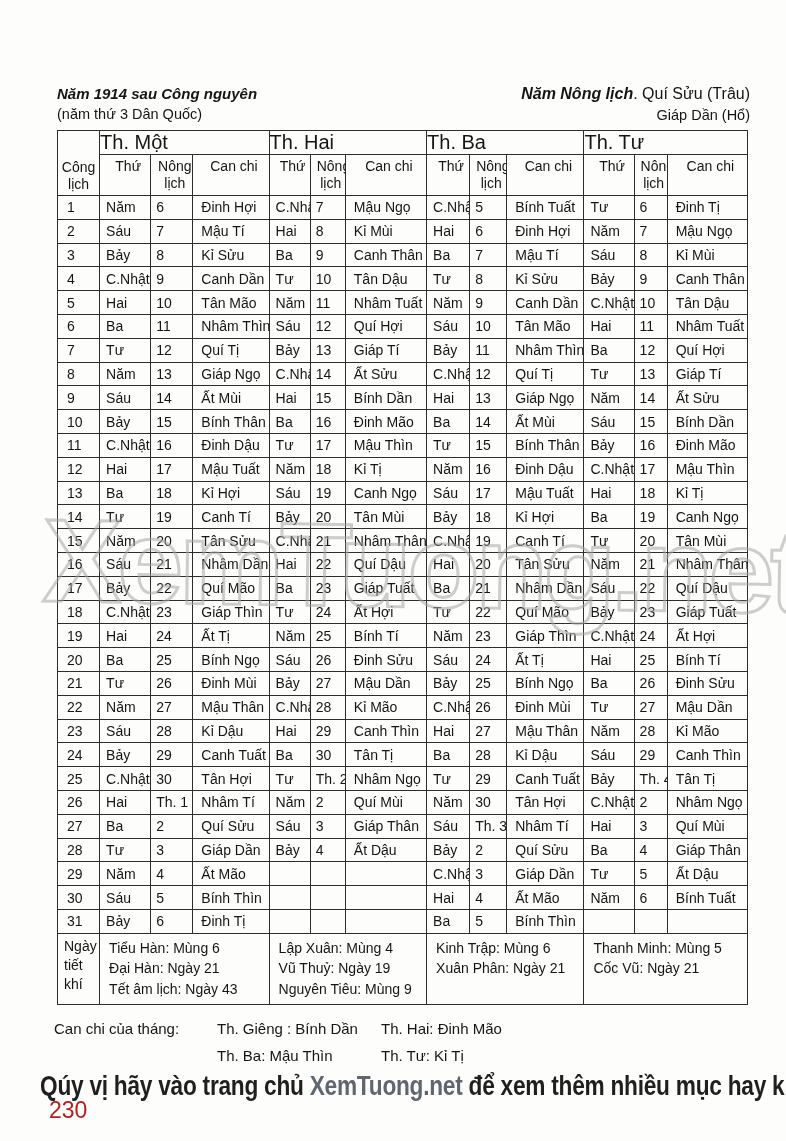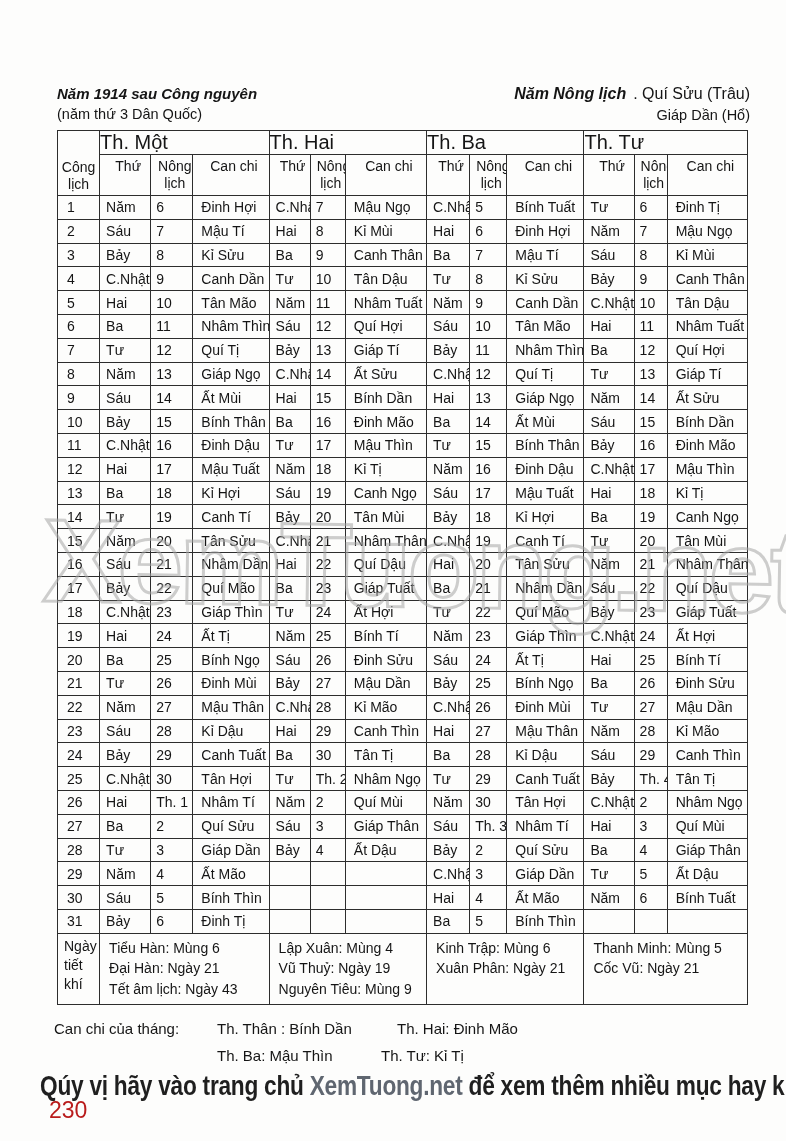--- a/index.html
+++ b/index.html
@@ -7,21 +7,21 @@
     position:relative;width:786px;height:1141px;margin:0 auto;
     background:#fdfdfc;color:#151515;overflow:hidden;
     font-family:"Liberation Sans","DejaVu Sans",sans-serif;
   }
   
   .page-header{position:absolute;left:57px;right:36px;top:85px;display:flex;justify-content:space-between;}
   .ph-title{font-size:15px;font-weight:bold;font-style:italic;}
   .ph-sub{font-size:14.5px;margin-top:4px;}
   .ph-right{text-align:right;}
   .ph-right .bi{font-weight:bold;font-style:italic;}
-  .ph-right .rest{font-weight:normal;padding-left:7px;}
+  .ph-right .rest{font-weight:normal;}
   
   .cal{position:absolute;left:57px;top:130px;width:691px;border-collapse:collapse;table-layout:fixed;z-index:1;}
   .cal th,.cal td{border:1.5px solid #2d2d2d;font-weight:normal;font-size:14px;overflow:hidden;white-space:nowrap;padding:0;}
   .cal .mh{height:20px;text-align:left;font-size:20px;}
   .cal .sh{height:37px;text-align:center;vertical-align:top;padding:3px 0 0 6px;line-height:16.5px;white-space:normal;}
   .cal .corner{vertical-align:bottom;text-align:center;padding-bottom:3px;line-height:16.5px;white-space:normal;}
   .cal tbody td{height:22.8px;vertical-align:middle;}
   .cal .day{padding-left:9px;}
   .cal .thu{padding-left:6px;}
   .cal .nong{padding-left:5px;}
@@ -34,21 +34,21 @@
     position:absolute;left:44px;top:492px;z-index:5;pointer-events:none;white-space:nowrap;
     font-size:118px;font-weight:bold;letter-spacing:-4px;
     color:transparent;-webkit-text-stroke:3px #a6a6a6;opacity:.55;
     transform:rotate(0.9deg);transform-origin:left top;
   }
   
   .canchi{position:absolute;left:54px;top:1020px;width:700px;height:56px;font-size:15px;}
   .canchi span{position:absolute;white-space:nowrap;}
   .cc-label{left:0;top:0;}
   .cc-a{left:163px;top:0;}
-  .cc-b{left:327px;top:0;margin-left:16px;}
+  .cc-b{left:327px;top:0;}
   .cc-c{left:163px;top:27px;}
   .cc-d{left:327px;top:27px;}
   
   .footer{
     position:absolute;left:40px;top:1071px;white-space:nowrap;
     font-size:27px;font-weight:bold;letter-spacing:-0.3px;color:#1f1f1f;
     transform:scaleX(0.84);transform-origin:left top;
   }
   .f-link{color:#5f6670;}
   .pageno{position:absolute;left:49px;top:1097px;font-size:23px;color:#b91c1c;}
@@ -595,21 +595,21 @@
           <td class="tk-cell" colspan="3">
             <div>Thanh Minh: Mùng 5</div>
             <div>Cốc Vũ: Ngày 21</div>
           </td>
         </tr>
       </tbody>
   </table>
 
   <div class="canchi">
     <span class="cc-label">Can chi của tháng:</span>
-    <span class="cc-a">Th. Thân : Bính Dần</span>
+    <span class="cc-a">Th. Giêng : Bính Dần</span>
     <span class="cc-b">Th. Hai: Đinh  Mão</span>
     <span class="cc-c">Th. Ba: Mậu Thìn</span>
     <span class="cc-d">Th. Tư: Kỉ  Tị</span>
   </div>
 
   <div class="footer"><span>Qúy vị hãy vào trang chủ </span><span class="f-link">XemTuong.net</span><span> để xem thêm nhiều mục hay khác</span></div>
 
   <div class="pageno">230</div>
 
 </div>

